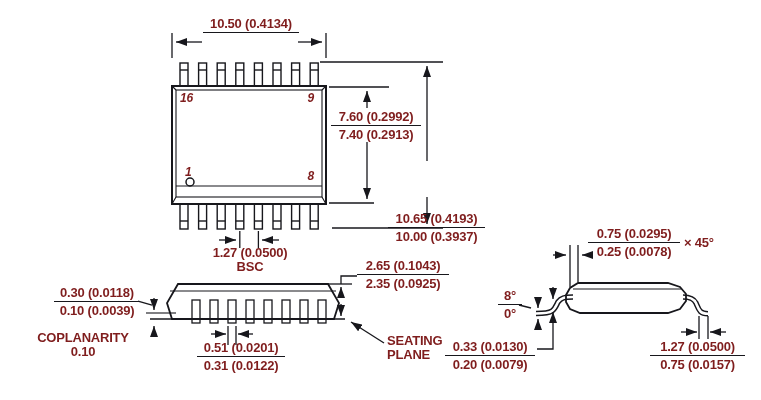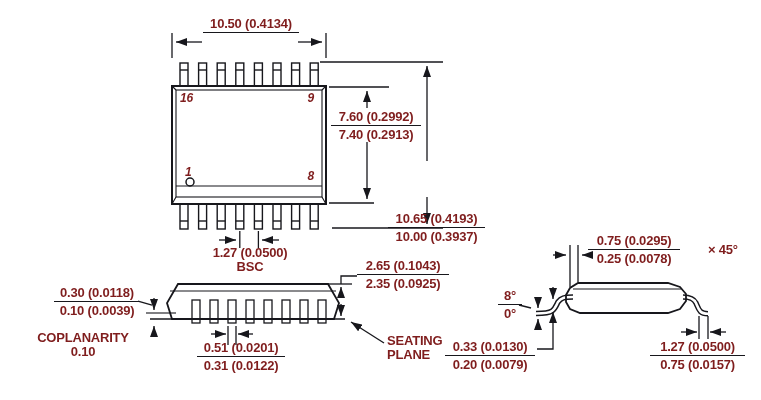--- a/index.html
+++ b/index.html
@@ -228,21 +228,21 @@
   <div class="lbl frac" style="left:357px; top:259px; width:92px;">
     <div class="ft">2.65 (0.1043)</div>
     <div>2.35 (0.0925)</div>
   </div>
 
   <div class="lbl leftal" style="left:387px; top:334px; width:80px;">
     <div>SEATING</div>
     <div>PLANE</div>
   </div>
 
-  <div class="lbl chamrow" style="left:588px; top:234px;gap:24px;">
+  <div class="lbl chamrow" style="left:588px; top:227px;">
     <div class="frac fracbody">
       <div class="ft">0.75 (0.0295)</div>
       <div>0.25 (0.0078)</div>
     </div>
     <span class="suffix">× 45°</span>
   </div>
 
   <div class="lbl frac" style="left:498px; top:289px; width:24px;">
     <div class="ft">8°</div>
     <div>0°</div>

